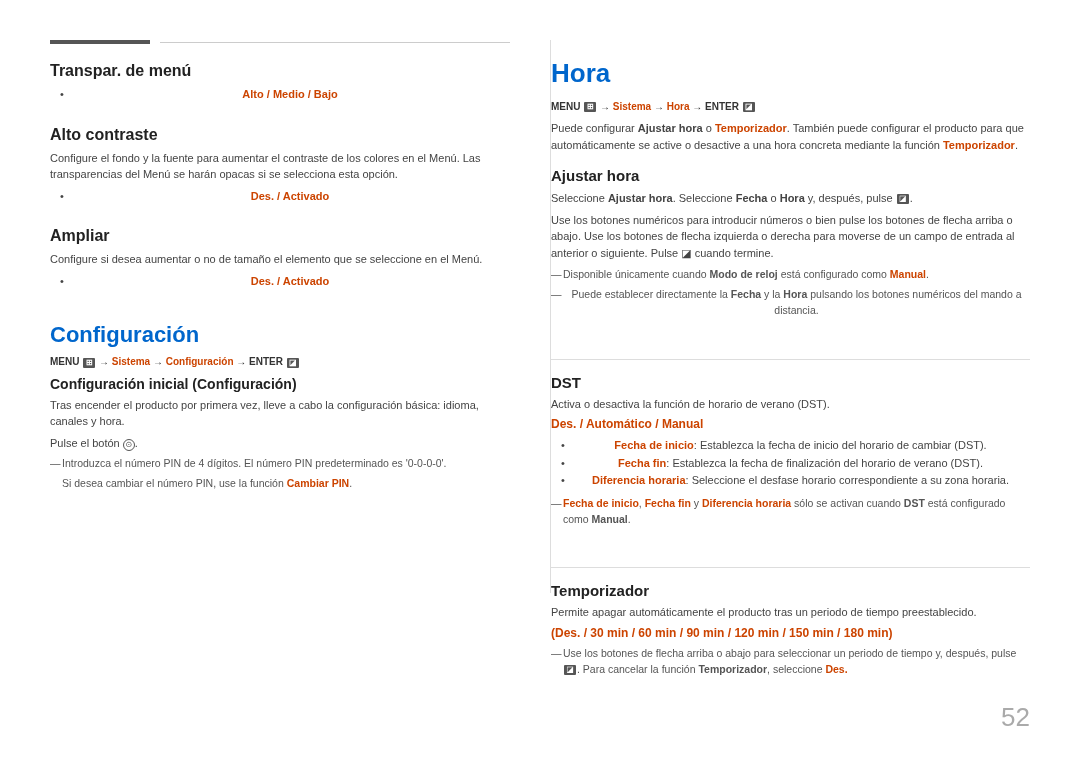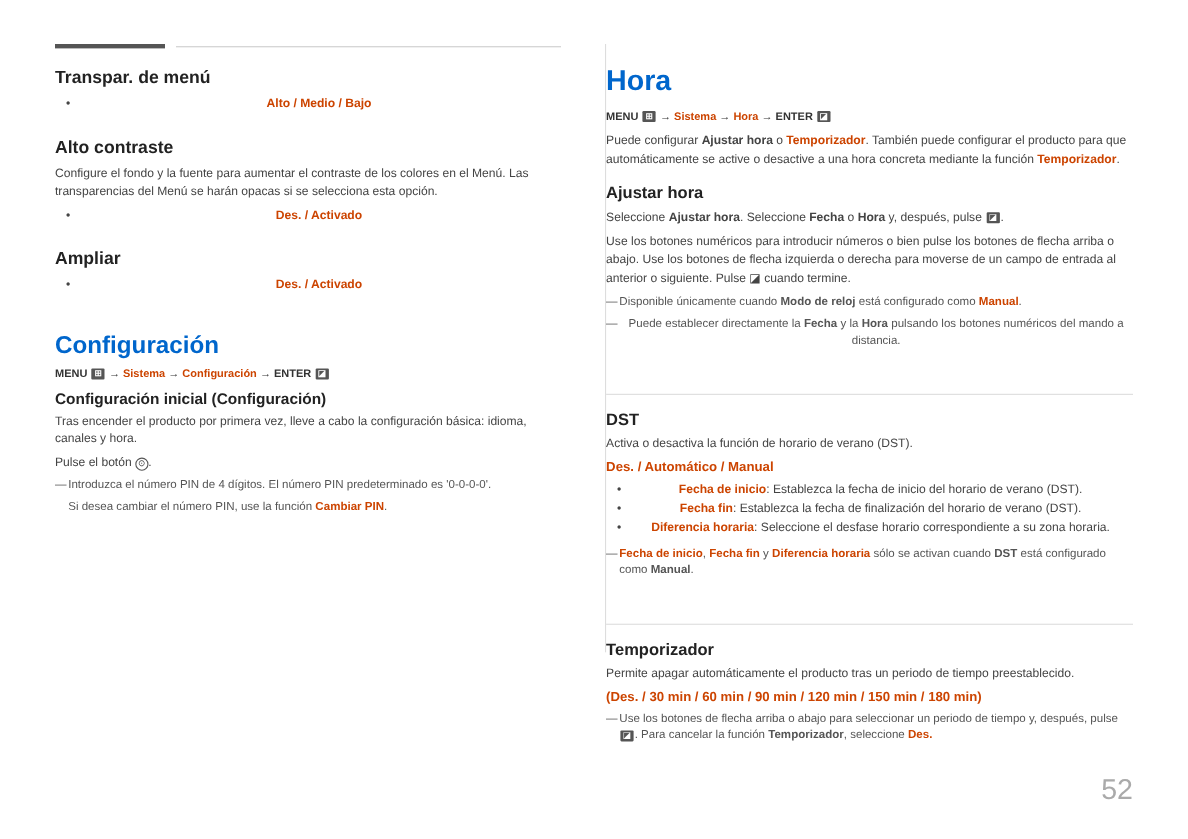--- a/index.html
+++ b/index.html
@@ -182,20 +182,21 @@
     <div class="section">
       <div class="section-title">Alto contraste</div>
       <div class="section-body">Configure el fondo y la fuente para aumentar el contraste de los colores en el Menú. Las transparencias del Menú se harán opacas si se selecciona esta opción.</div>
       <ul class="bullet-list">
         <li><span class="orange">Des. / Activado</span></li>
       </ul>
     </div>
 
     <div class="section">
       <div class="section-title">Ampliar</div>
+      <div class="section-body">Configure si desea aumentar o no de tamaño el elemento que se seleccione en el Menú.</div>
       <ul class="bullet-list">
         <li><span class="orange">Des. / Activado</span></li>
       </ul>
     </div>
 
     <div style="margin-top: 10px;">
       <div class="section-title-blue">Configuración</div>
       <div class="menu-path">
         <span>MENU </span><span class="small-icon">⊞</span><span> → </span><span class="orange">Sistema</span><span> → </span><span class="orange">Configuración</span><span> → ENTER </span><span class="small-icon">◪</span>
       </div>
@@ -245,21 +246,21 @@
 
     <hr class="section-divider">
 
     <div class="section">
       <div class="section-subtitle" style="font-size:15px; margin-bottom:5px;">DST</div>
       <div class="section-body">Activa o desactiva la función de horario de verano (DST).</div>
       <div style="margin: 5px 0 6px 0;">
         <span class="orange">Des. / Automático / Manual</span>
       </div>
       <ul class="bullet-list">
-        <li><span class="orange bold-inline">Fecha de inicio</span><span>: Establezca la fecha de inicio del horario de verano (DST).</span></li>
+        <li><span class="orange bold-inline">Fecha de inicio</span><span>: Establezca la fecha de inicio del horario de cambiar (DST).</span></li>
         <li><span class="orange bold-inline">Fecha fin</span><span>: Establezca la fecha de finalización del horario de verano (DST).</span></li>
         <li><span class="orange bold-inline">Diferencia horaria</span><span>: Seleccione el desfase horario correspondiente a su zona horaria.</span></li>
       </ul>
       <div class="note-line" style="margin-top:6px;">
         <span class="orange bold-inline">Fecha de inicio</span>, <span class="orange bold-inline">Fecha fin</span> y <span class="orange bold-inline">Diferencia horaria</span> sólo se activan cuando <span class="bold-inline">DST</span> está configurado como <span class="bold-inline">Manual</span>.
       </div>
     </div>
 
     <hr class="section-divider">
 

